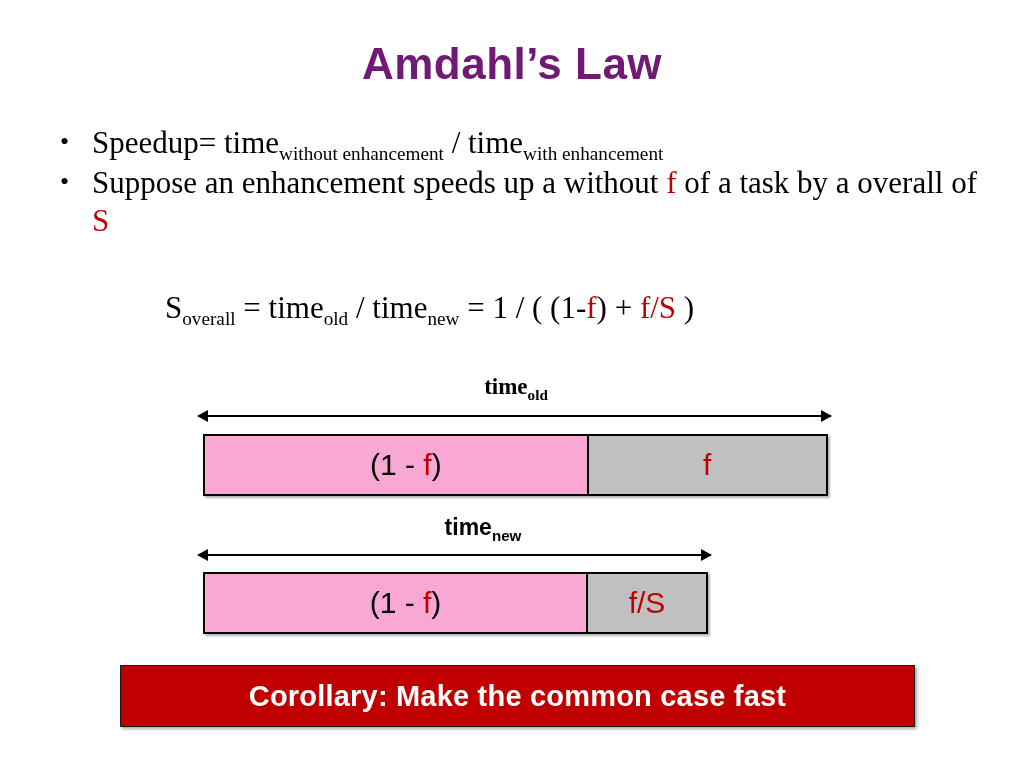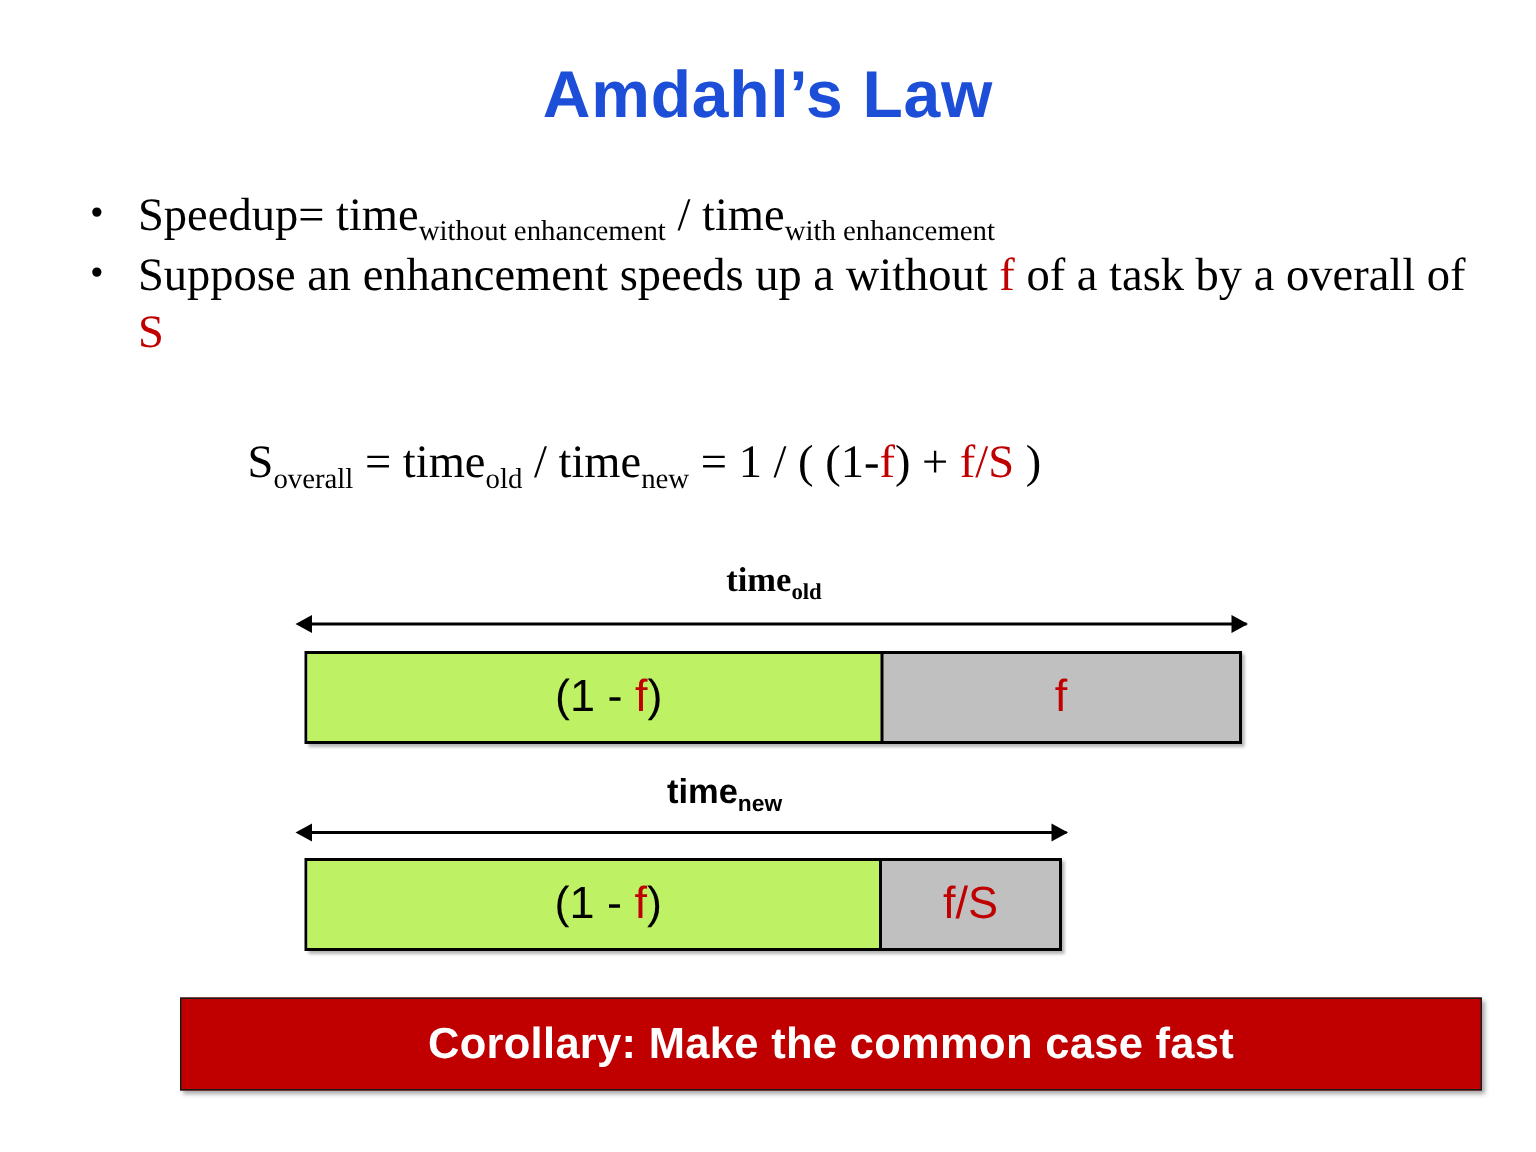--- a/index.html
+++ b/index.html
@@ -20,21 +20,21 @@
   .slide-title {
     position: absolute;
     left: 0;
     top: 40px;
     width: 1024px;
     text-align: center;
     font-family: "Liberation Sans", "DejaVu Sans", sans-serif;
     font-weight: bold;
     font-size: 44px;
     letter-spacing: 0.5px;
-    color: #1d4ed8;
+    color: #701a75;
     line-height: 1.1;
   }
 
   
   .body-block {
     position: absolute;
     left: 52px;
     top: 124px;
     width: 930px;
   }
@@ -112,33 +112,33 @@
     box-shadow: 2px 2px 2px rgba(0,0,0,0.30);
   }
   .bar-seg {
     display: flex;
     align-items: center;
     justify-content: center;
     font-family: "Liberation Sans", "DejaVu Sans", sans-serif;
     font-size: 30px;
     box-sizing: border-box;
   }
-  .bar-seg.white { background: #bef264; padding-left: 20px; }
+  .bar-seg.white { background: #f9a8d4; padding-left: 20px; }
   .bar-seg.gray  {
     background: #C0C0C0;
     border-left: 2px solid #000000;
     color: #C00000;
   }
 
   
   .banner {
     position: absolute;
     left: 120px;
     top: 665px;
-    width: 868px;
+    width: 795px;
     height: 62px;
     background: #C00000;
     border: 1px solid #1a1a1a;
     box-sizing: border-box;
     display: flex;
     align-items: center;
     justify-content: center;
     box-shadow: 2px 2px 3px rgba(0,0,0,0.35);
   }
   .banner-text {

